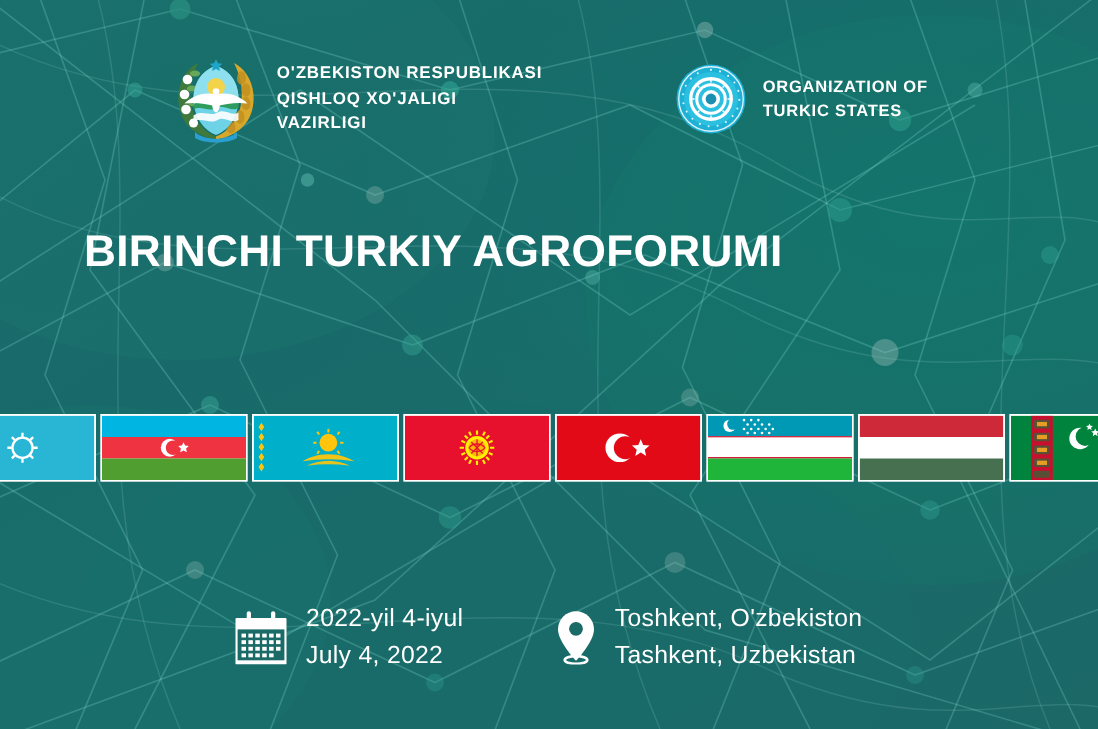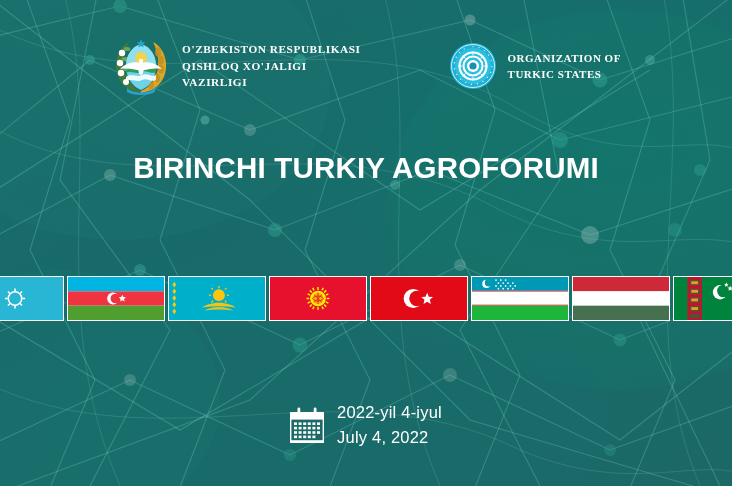--- a/index.html
+++ b/index.html
@@ -29,21 +29,20 @@
   }
 
   
   .logos {
     position: absolute;
     top: 36px; left: 0; right: 0;
     display: flex;
     justify-content: center;
     align-items: flex-start;
     gap: 88px;
-    font-family: Liberation Serif, serif;
   }
   .logo-block { display: flex; align-items: center; gap: 11px; }
   .logo-block.ots { margin-top: 6px; }
 
   .emblem-uz { width: 60px; height: 60px; flex: none; }
   .emblem-ots { width: 48px; height: 48px; flex: none; }
 
   .logo-text {
     color: #ffffff;
     font-size: 11.3px;
@@ -52,22 +51,22 @@
     line-height: 1.45;
     text-transform: uppercase;
     white-space: pre-line;
   }
   .logo-text.ots-text { font-size: 11px; letter-spacing: 0.5px; line-height: 1.5; }
 
   
   .titles {
     position: absolute;
     top: 148px; left: 0; right: 0;
-    text-align: center;
-    padding: 0 40px;
+    text-align: left;
+    padding: 0 56px;
   }
   .title-line {
     color: #ffffff;
     font-weight: bold;
     font-size: 29.5px;
     letter-spacing: 0.2px;
     line-height: 1.36;
     white-space: nowrap;
   }
 
@@ -505,15 +504,24 @@
           <rect x="8.6" y="28.6" width="3" height="2.6"></rect>
           <rect x="13.2" y="28.6" width="3" height="2.6"></rect>
           <rect x="17.8" y="28.6" width="3" height="2.6"></rect>
           <rect x="22.4" y="28.6" width="3" height="2.6"></rect>
         </g>
       </svg>
       <div class="info-text">2022-yil 4-iyul
 July 4, 2022</div>
     </div>
 
+    <div class="info-item">
+      <svg class="info-icon pin" viewBox="0 0 26 36">
+        <path d="M13 0.5 C6.4 .5 1 5.9 1 12.5 C1 21 13 33.5 13 33.5 C13 33.5 25 21 25 12.5 C25 5.9 19.6 .5 13 .5 Z" fill="#ffffff"></path>
+        <circle cx="13" cy="12.2" r="4.6" fill="#1a6a68"></circle>
+        <ellipse cx="13" cy="33" rx="7.5" ry="2.6" fill="none" stroke="#ffffff" stroke-width="1.8"></ellipse>
+      </svg>
+      <div class="info-text">Toshkent, O'zbekiston
+Tashkent, Uzbekistan</div>
+    </div>
   </div>
 
 </div>
 
 </body></html>

